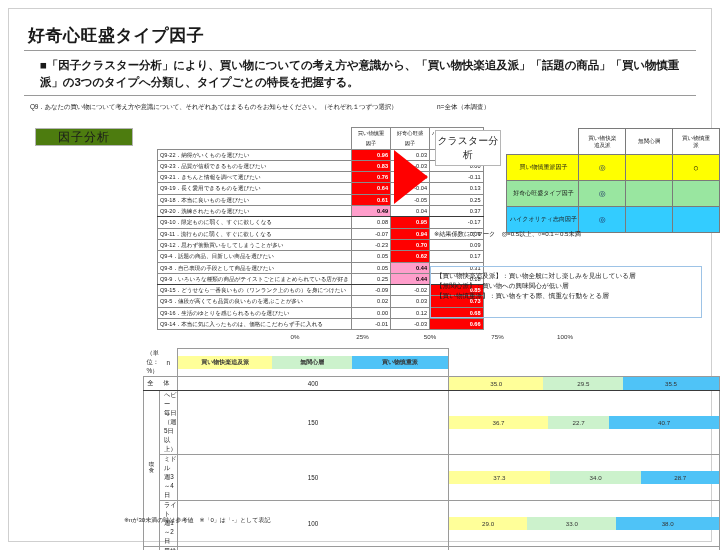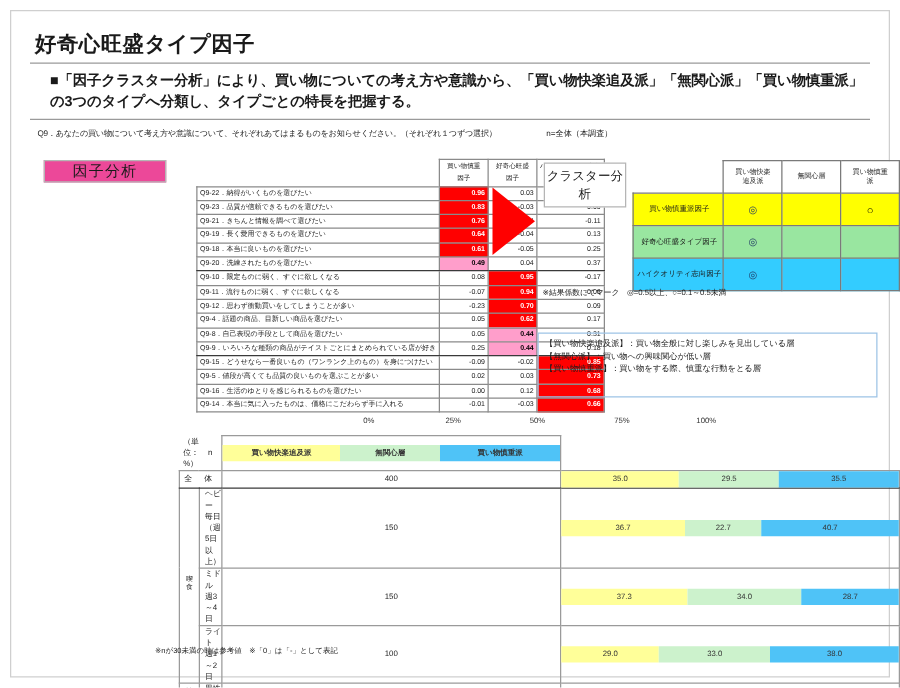--- a/index.html
+++ b/index.html
@@ -18,21 +18,21 @@
   .lead{position:absolute;left:40px;top:57px;width:660px;font-size:11.5px;font-weight:bold;line-height:1.45;letter-spacing:-.1px;}
   .lead-rule{position:absolute;left:24px;top:95px;width:672px;height:1px;background:#9a9a9a;}
 
   .qtext{position:absolute;left:30px;top:103px;font-size:6.5px;color:#222;letter-spacing:-.2px;}
   .nnote{position:absolute;left:437px;top:103px;font-size:6.5px;color:#222;}
 
   
   .ftab{position:absolute;left:33px;top:127px;border-collapse:collapse;font-size:5.6px;}
   .ftab td{border:.5px solid #8a8a8a;padding:0 2px;height:10.3px;line-height:10.3px;white-space:nowrap;}
   .ftit{width:120px;border:none !important;}
-  .ftit-box{display:block;border:1px solid #b5b5b5;background:#ec4899;text-align:center;font-size:12px;
+  .ftit-box{display:block;border:1px solid #b5b5b5;background:#4d7c0f;text-align:center;font-size:12px;
             padding:3px 0;margin-right:22px;letter-spacing:1px;}
   .fhd{width:34px;text-align:center;font-size:5.3px;line-height:1.15;background:#fff;vertical-align:middle;}
   .flab{width:168px;text-align:left;background:#fff;}
   .fval{width:34px;text-align:right;background:#fff;}
   .hi{background:#ff0000;color:#fff;font-weight:bold;}
   .mid{background:#ff9ecb;color:#000;font-weight:bold;}
   .grp-end td{border-bottom:1.3px solid #3a3a3a;}
 
   
   .arrow{position:absolute;left:394px;top:150px;width:0;height:0;
@@ -83,21 +83,21 @@
 </style>
 </head>
 <body>
 
 <div class="slide">
   <div class="frame"></div>
 
   <div class="title">好奇心旺盛タイプ因子</div>
   <div class="title-rule"></div>
 
-  <div class="lead">■「因子クラスター分析」により、買い物についての考え方や意識から、「買い物快楽追及派」「無関心派」「買い物慎重派」の3つのタイプへ分類し、タイプごとの特長を把握する。</div>
+  <div class="lead">■「因子クラスター分析」により、買い物についての考え方や意識から、「買い物快楽追及派」「話題の商品」「買い物慎重派」の3つのタイプへ分類し、タイプごとの特長を把握する。</div>
   <div class="lead-rule"></div>
 
   <div class="qtext">Q9．あなたの買い物について考え方や意識について、それぞれあてはまるものをお知らせください。（それぞれ１つずつ選択）</div>
   <div class="nnote">n=全体（本調査）</div>
 
   <table class="ftab">
     <tbody id="factor-body">
         <tr>
           <td class="ftit" rowspan="17" style="vertical-align: top;">
             <span class="ftit-box">因子分析</span>

